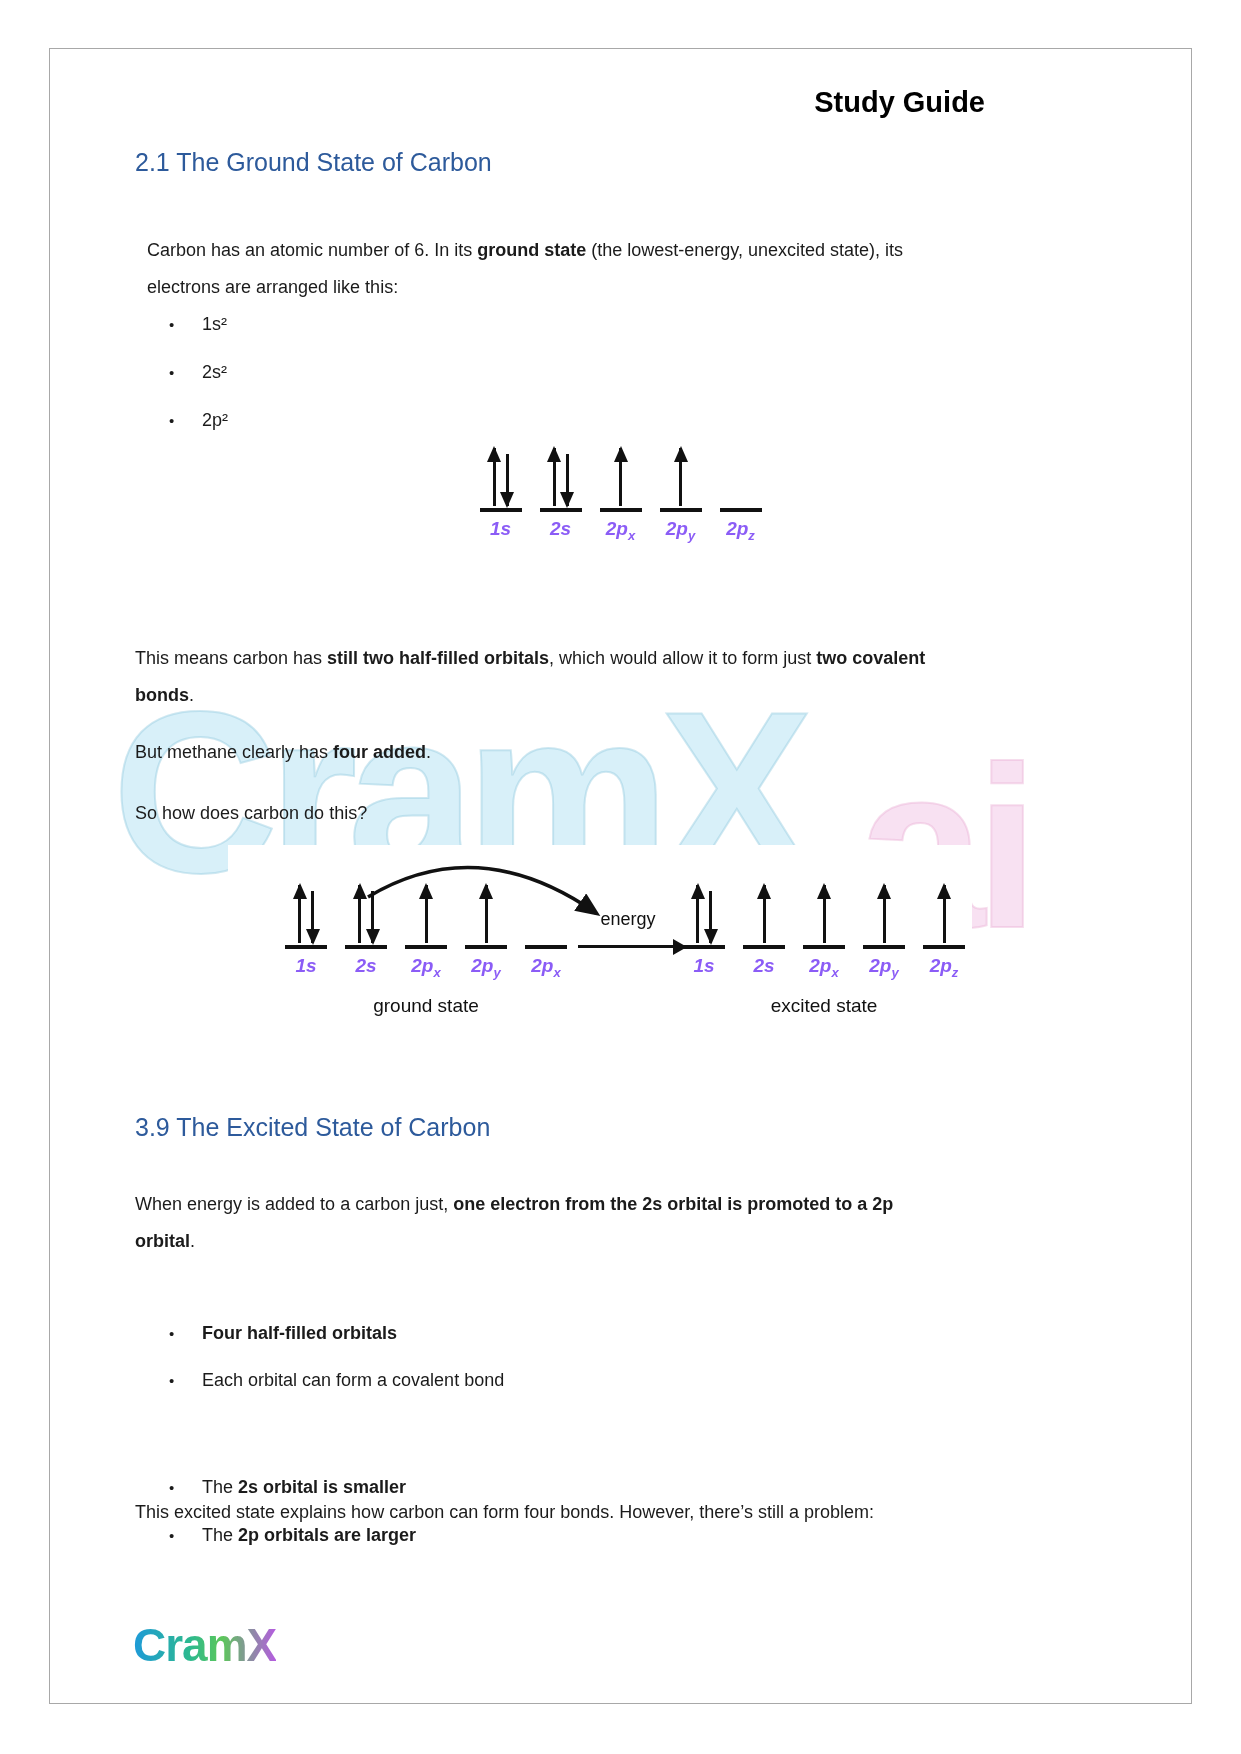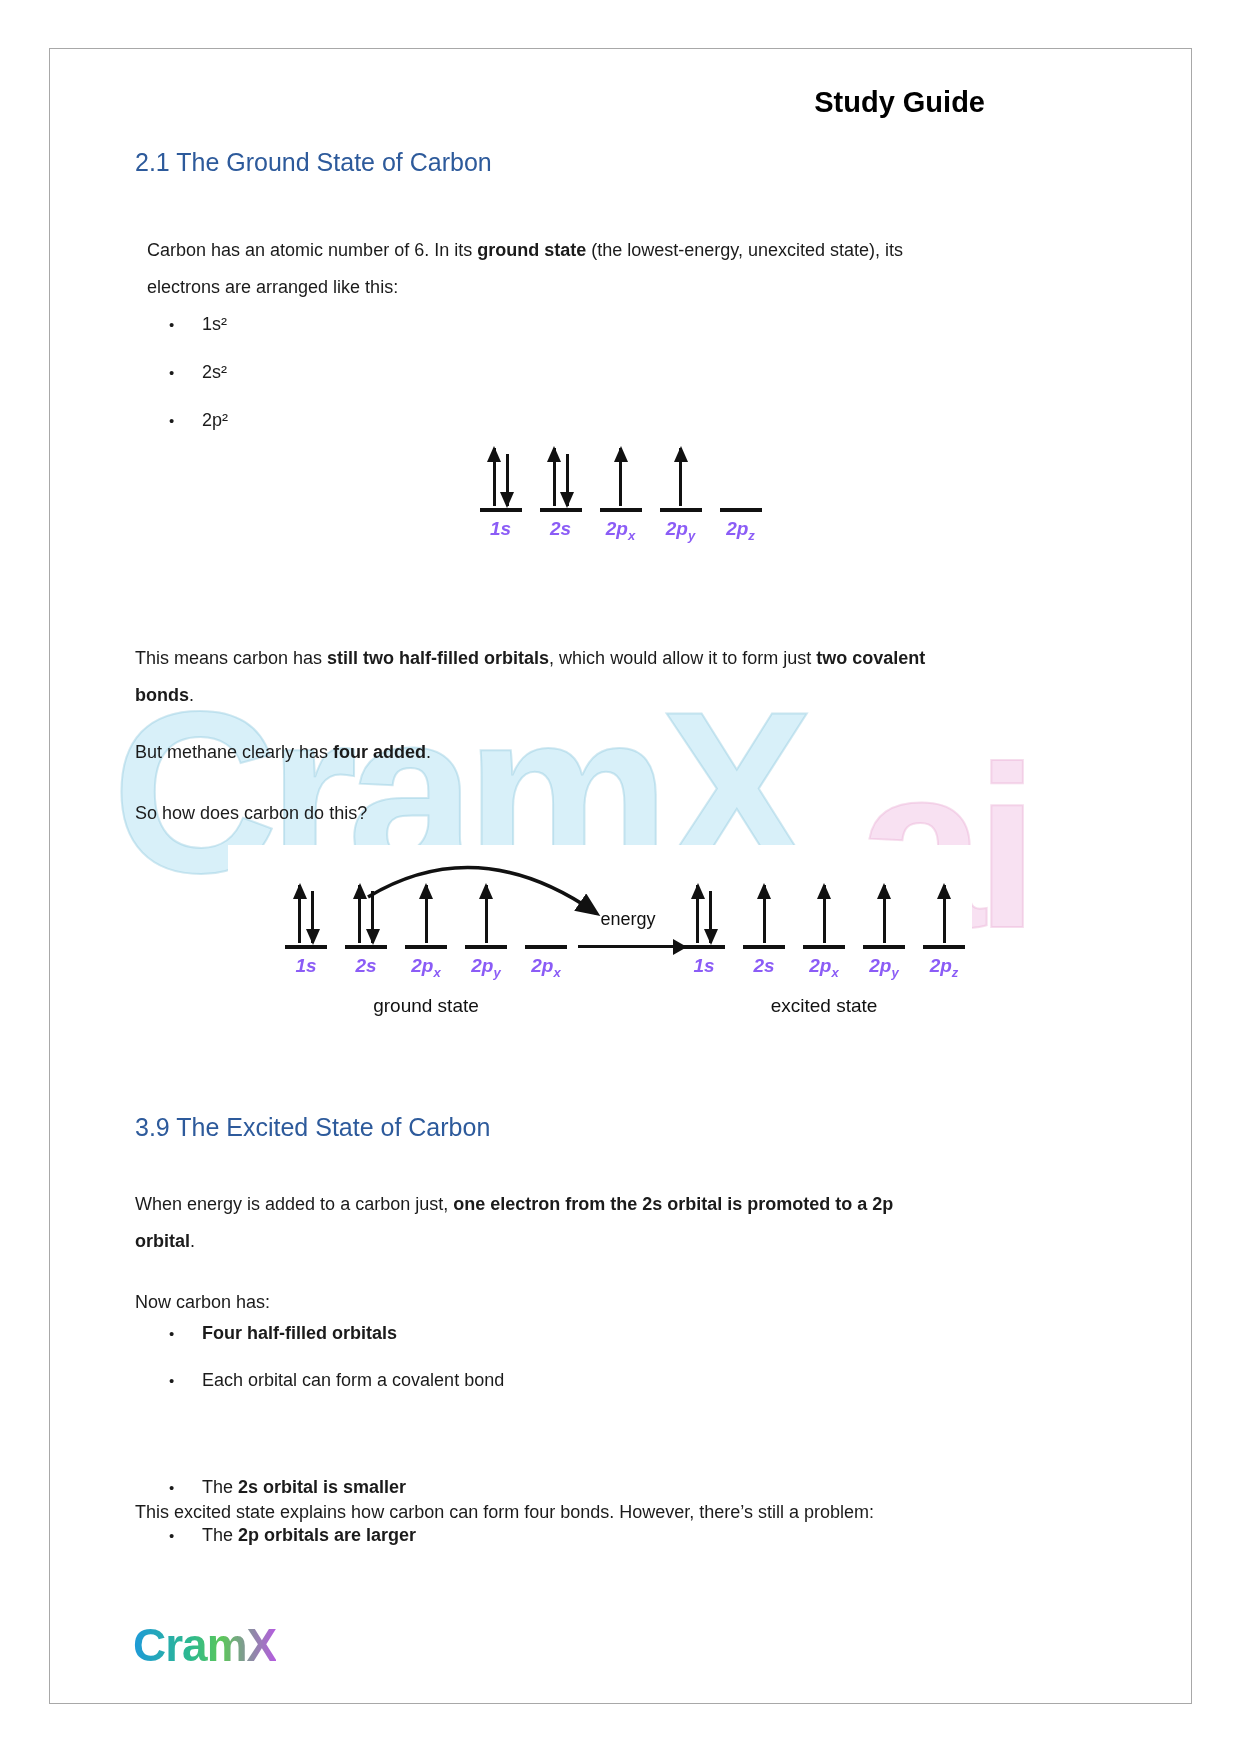--- a/index.html
+++ b/index.html
@@ -258,21 +258,20 @@
           <div class="olabel"><span class="lb">2p</span><sub>z</sub></div>
         </div>
       </div>
     <div class="caption cap-g">ground state</div>
     <div class="caption cap-e">excited state</div>
   </div>
 
   <div class="h1 s2">3.9 The Excited State of Carbon</div>
 
   <p class="para p5"><span>When energy is added to a carbon just, </span><span class="b">one electron from the 2s orbital is promoted to a 2p orbital</span><span>.</span></p>
-  <p class="para p6"><span>Now carbon has:</span></p>
 
   <div class="bullets b2">
     <div class="li">
       <span class="dot">•</span>
       <span class="bt"><span class="b">Four half-filled orbitals</span></span>
     </div>
     <div class="li">
       <span class="dot">•</span>
       <span class="bt"><span>Each orbital can form a covalent bond</span></span>
     </div>

